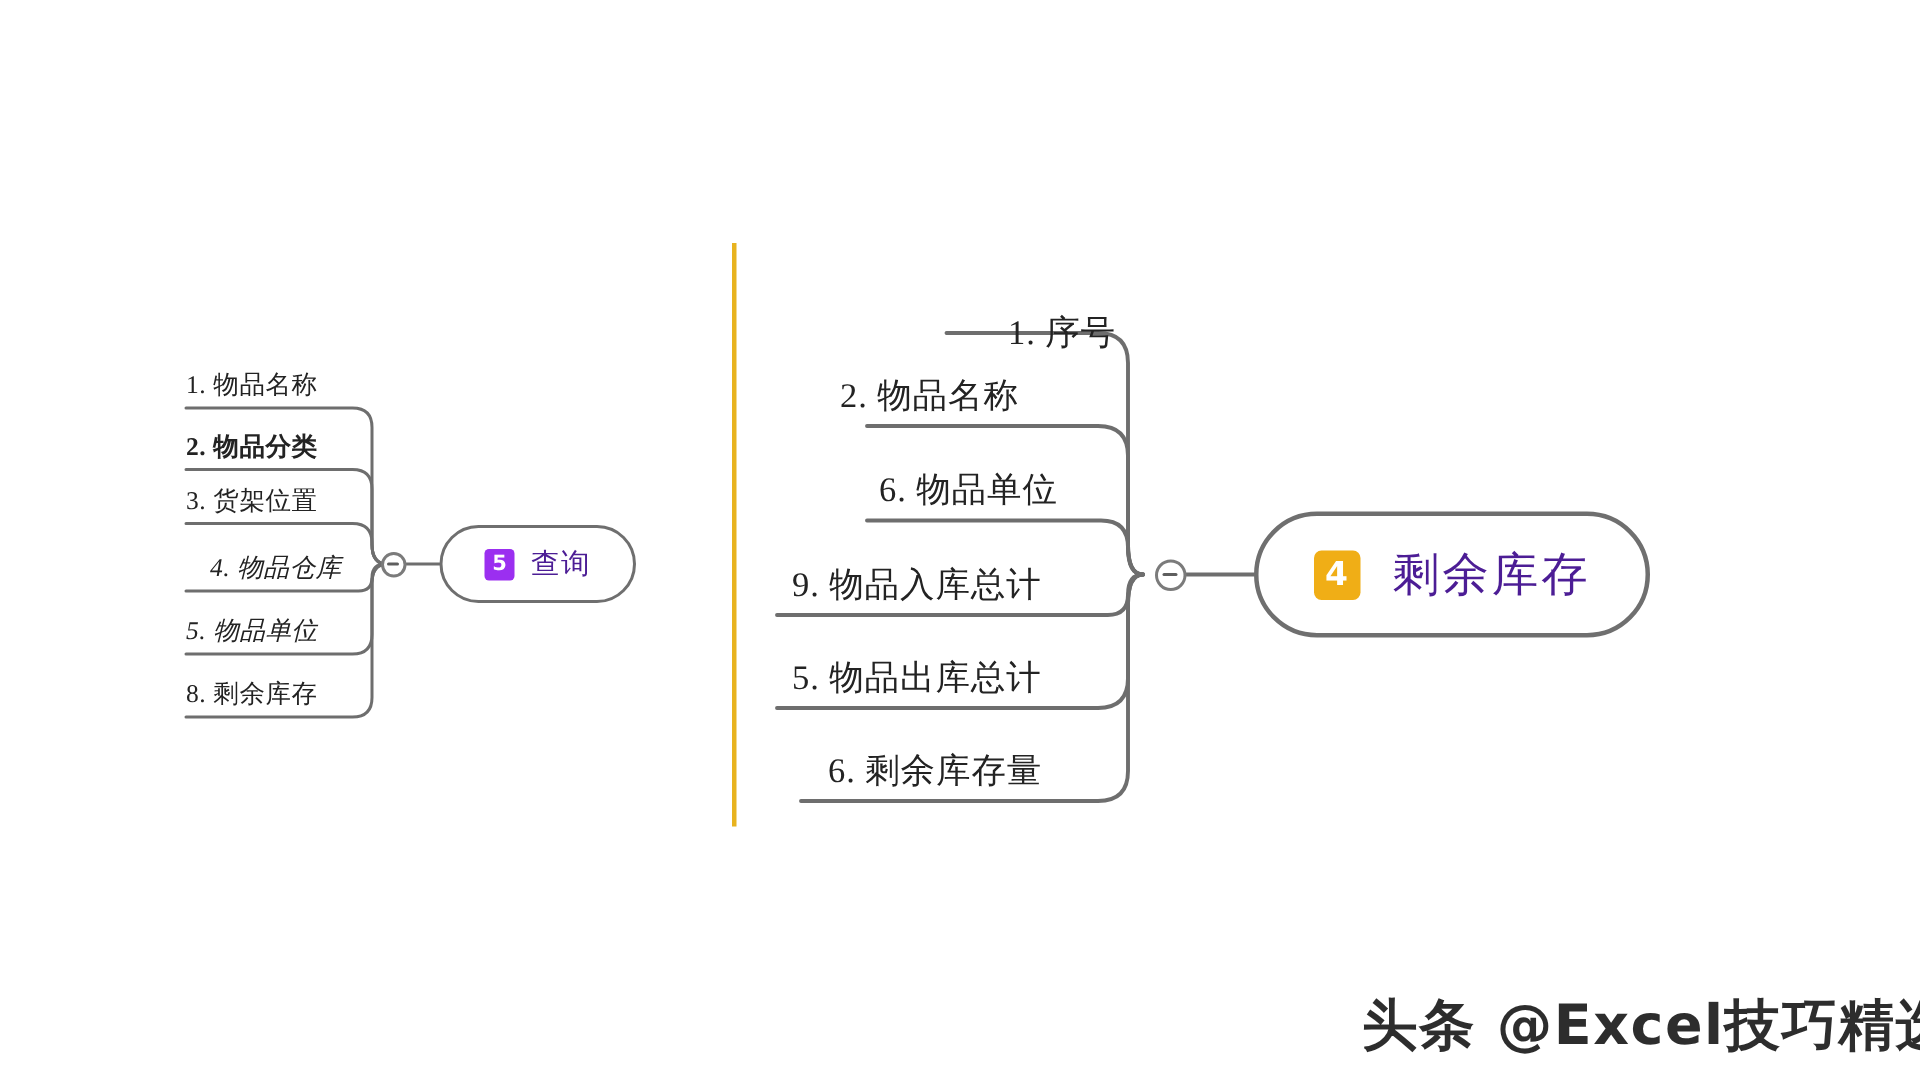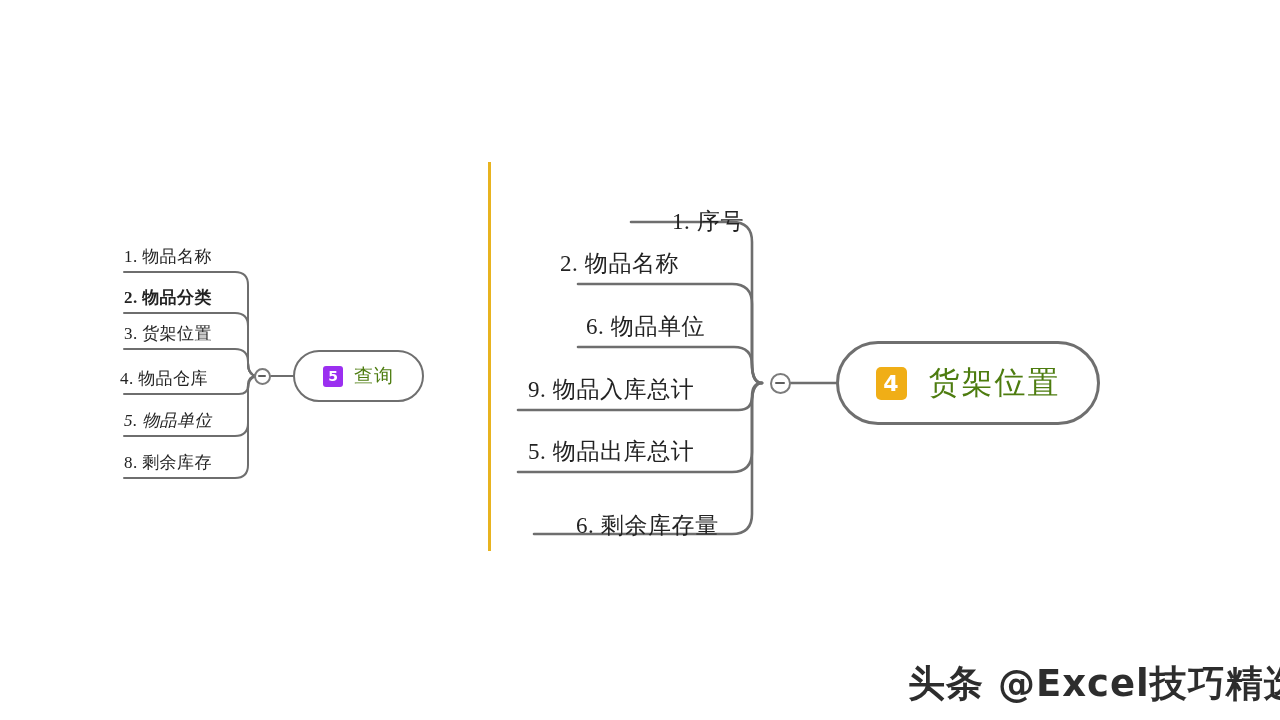--- a/index.html
+++ b/index.html
@@ -87,21 +87,21 @@
     border-radius: 3px;
     font-size: 14px;
   }
   .badge.big {
     width: 31px;
     height: 33px;
     border-radius: 5px;
     font-size: 22px;
   }
   .node-title {
-    color: #4d7c0f;
+    color: #4c1d95;
     font-family: "Liberation Serif", "DejaVu Serif", serif;
     white-space: nowrap;
   }
   .node-title.small { font-size: 19px; letter-spacing: 1px; }
   .node-title.big  { font-size: 31px; letter-spacing: 2px; }
 
   
   .toggle {
     position: absolute;
     box-sizing: border-box;
@@ -163,40 +163,40 @@
         <path d="M 518 472 L 732 472 Q 752 472 752 452 L 752 403 Q 752 383 762 383" stroke-width="2.6"></path>
         <path d="M 534 534 L 732 534 Q 752 534 752 514 L 752 403 Q 752 383 762 383" stroke-width="2.6"></path>
         <path d="M 791 383 L 836 383" stroke-width="2.6"></path>
       </g>
   </svg>
 
   <div class="maps-layer" id="maps-layer">
       <div class="leaf left" style="left: 124px; top: 248px;">1. 物品名称</div>
       <div class="leaf left" style="left: 124px; top: 289px; font-weight: bold;">2. 物品分类</div>
       <div class="leaf left" style="left: 124px; top: 325px;">3. 货架位置</div>
-      <div class="leaf left" style="left: 120px; top: 370px;">4. 物品仓库</div>
+      <div class="leaf left" style="left: 140px; top: 370px; font-style: italic;">4. 物品仓库</div>
       <div class="leaf left" style="left: 124px; top: 412px; font-style: italic;">5. 物品单位</div>
       <div class="leaf left" style="left: 124px; top: 454px;">8. 剩余库存</div>
       <div class="toggle t-left" style="left: 253.5px; top: 367.5px;">
         <span class="minus"></span>
       </div>
       <div class="node small" style="left: 293px; top: 350px; width: 131px; height: 52px;">
         <span class="badge small" style="background: rgb(155, 47, 240);">5</span>
         <span class="node-title small">查询</span>
       </div>
       <div class="leaf right" style="left: 672px; top: 190px; margin-top: 20px;">1. 序号</div>
       <div class="leaf right" style="left: 560px; top: 252px;">2. 物品名称</div>
       <div class="leaf right" style="left: 586px; top: 315px;">6. 物品单位</div>
       <div class="leaf right" style="left: 528px; top: 378px;">9. 物品入库总计</div>
       <div class="leaf right" style="left: 528px; top: 440px;">5. 物品出库总计</div>
-      <div class="leaf right" style="left: 576px; top: 502px; margin-top: 12px;">6. 剩余库存量</div>
+      <div class="leaf right" style="left: 552px; top: 502px;">6. 剩余库存量</div>
       <div class="toggle t-right" style="left: 769.5px; top: 372.5px;">
         <span class="minus"></span>
       </div>
       <div class="node big" style="left: 836px; top: 341px; width: 264px; height: 84px;">
         <span class="badge big" style="background: rgb(240, 174, 22);">4</span>
-        <span class="node-title big">货架位置</span>
+        <span class="node-title big">剩余库存</span>
       </div>
     </div>
 
   <div id="watermark" style="left: 908px; top: 659px;">头条 @Excel技巧精选</div>
 
 </div>
 
 </body></html>

